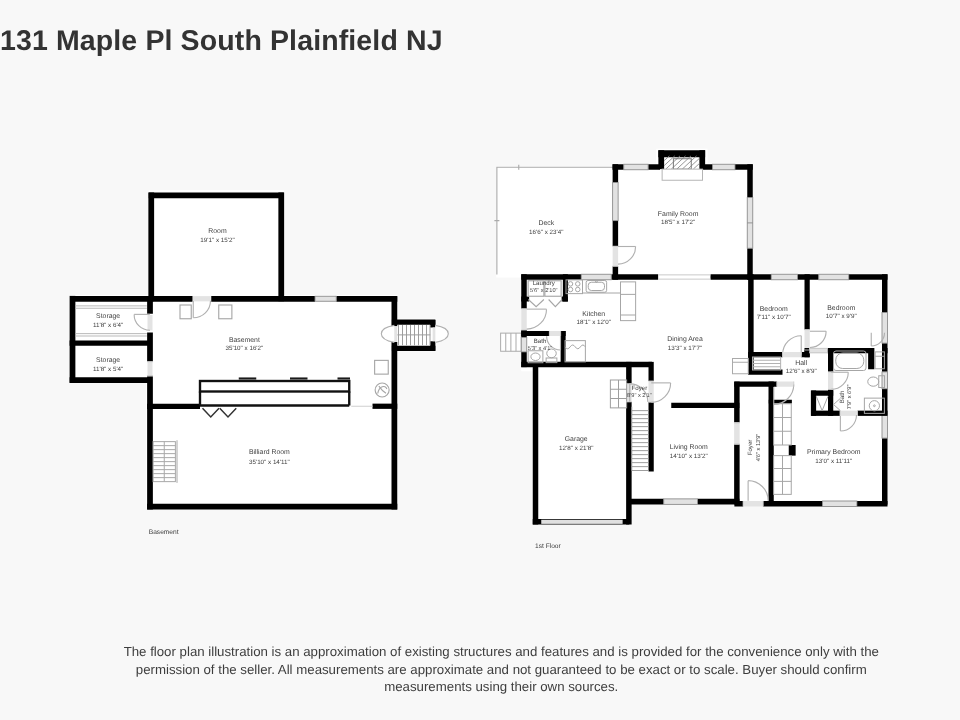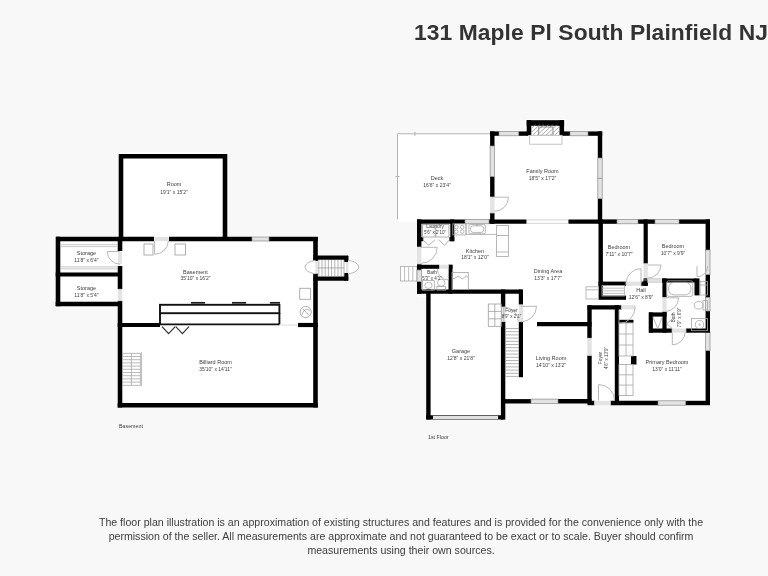--- a/index.html
+++ b/index.html
@@ -1,17 +1,17 @@
 <!DOCTYPE html>
 <html><head>
 <meta charset="utf-8">
 <style>
 html,body{margin:0;padding:0;background:#f8f8f8;}
 .page{position:relative;width:768px;height:576px;background:#f8f8f8;font-family:"Liberation Sans", sans-serif;overflow:hidden;}
-.title{position:absolute;left:0;top:19px;width:768px;text-align:right;font-size:22.8px;font-weight:bold;color:#333;letter-spacing:0.1px;}
+.title{position:absolute;left:0;top:19px;width:768px;text-align:left;font-size:22.8px;font-weight:bold;color:#333;letter-spacing:0.1px;}
 .disc{position:absolute;left:17px;top:515px;width:768px;text-align:center;font-size:10.6px;line-height:14px;color:#3d3d3d;}
 </style>
 </head>
 <body>
 <div class="page">
 
 <div class="title">131 Maple Pl South Plainfield NJ</div>
 <svg width="768" height="576" viewBox="0 0 768 576" style="position:absolute;left:0;top:0;" fill="none" stroke-linecap="butt">
 <g id="basement">
 

